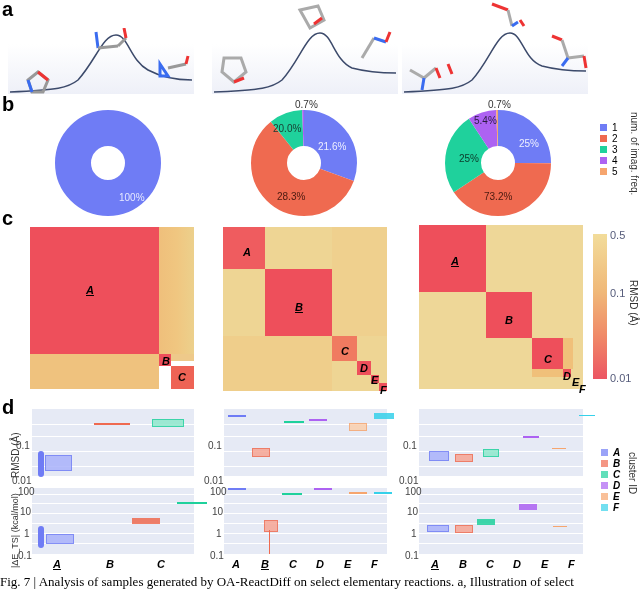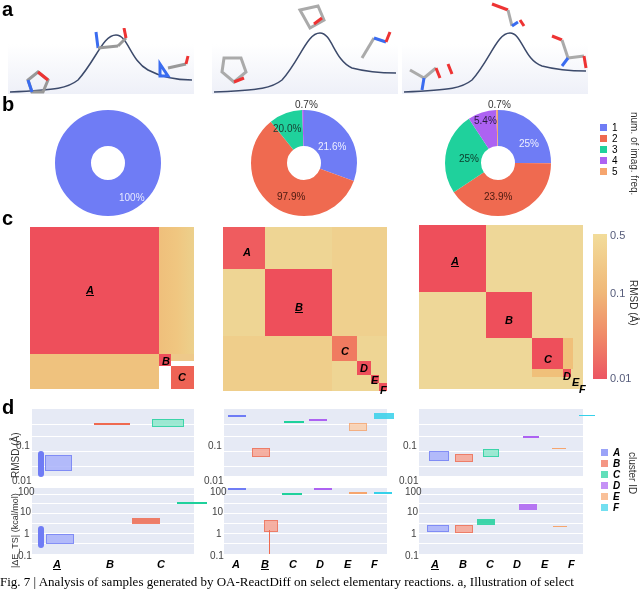--- a/index.html
+++ b/index.html
@@ -114,36 +114,36 @@
   <g transform="rotate(-90)">
     <circle r="35" fill="none" stroke="#6f7cf5" stroke-width="36" stroke-dasharray="67.07 219.9" stroke-dashoffset="0"></circle>
     <circle r="35" fill="none" stroke="#ef6a50" stroke-width="36" stroke-dasharray="128.86 219.9" stroke-dashoffset="-67.07"></circle>
     <circle r="35" fill="none" stroke="#1fd19c" stroke-width="36" stroke-dasharray="22.43 219.9" stroke-dashoffset="-195.93"></circle>
     <circle r="35" fill="none" stroke="#ad62f2" stroke-width="36" stroke-dasharray="1.54 219.9" stroke-dashoffset="-218.36"></circle>
   </g>
 </svg>
 <div class="pie-label" style="left:295px;top:99px;color:#333;">0.7%</div>
 <div class="pie-label" style="left:273px;top:123px;color:#1a3a30;">20.0%</div>
 <div class="pie-label" style="left:318px;top:141px;color:#eef0ff;">21.6%</div>
-<div class="pie-label" style="left:277px;top:191px;color:#4a1a10;">97.9%</div>
+<div class="pie-label" style="left:277px;top:191px;color:#4a1a10;">28.3%</div>
 
 <svg class="abs" style="left:445px;top:110px" width="106" height="106" viewBox="-53 -53 106 106">
   <g transform="rotate(-90)">
     <circle r="35" fill="none" stroke="#6f7cf5" stroke-width="36" stroke-dasharray="54.98 219.9" stroke-dashoffset="0"></circle>
     <circle r="35" fill="none" stroke="#ef6a50" stroke-width="36" stroke-dasharray="89.28 219.9" stroke-dashoffset="-54.98"></circle>
     <circle r="35" fill="none" stroke="#1fd19c" stroke-width="36" stroke-dasharray="54.98 219.9" stroke-dashoffset="-144.26"></circle>
     <circle r="35" fill="none" stroke="#ad62f2" stroke-width="36" stroke-dasharray="19.13 219.9" stroke-dashoffset="-199.24"></circle>
     <circle r="35" fill="none" stroke="#f6a56e" stroke-width="36" stroke-dasharray="1.54 219.9" stroke-dashoffset="-218.37"></circle>
   </g>
 </svg>
 <div class="pie-label" style="left:488px;top:99px;color:#333;">0.7%</div>
 <div class="pie-label" style="left:474px;top:115px;color:#2a1a40;">5.4%</div>
 <div class="pie-label" style="left:519px;top:138px;color:#eef0ff;">25%</div>
 <div class="pie-label" style="left:459px;top:153px;color:#0b3a2a;">25%</div>
-<div class="pie-label" style="left:484px;top:191px;color:#4a1a10;">23.9%</div>
+<div class="pie-label" style="left:484px;top:191px;color:#4a1a10;">73.2%</div>
 
 <div class="legend" style="left:600px;top:122px;">
   <div class="row">
       <span class="sw" style="background:#6f7cf5"></span>
       <span>1</span>
     </div>
   <div class="row">
       <span class="sw" style="background:#ef6a50"></span>
       <span>2</span>
     </div>

